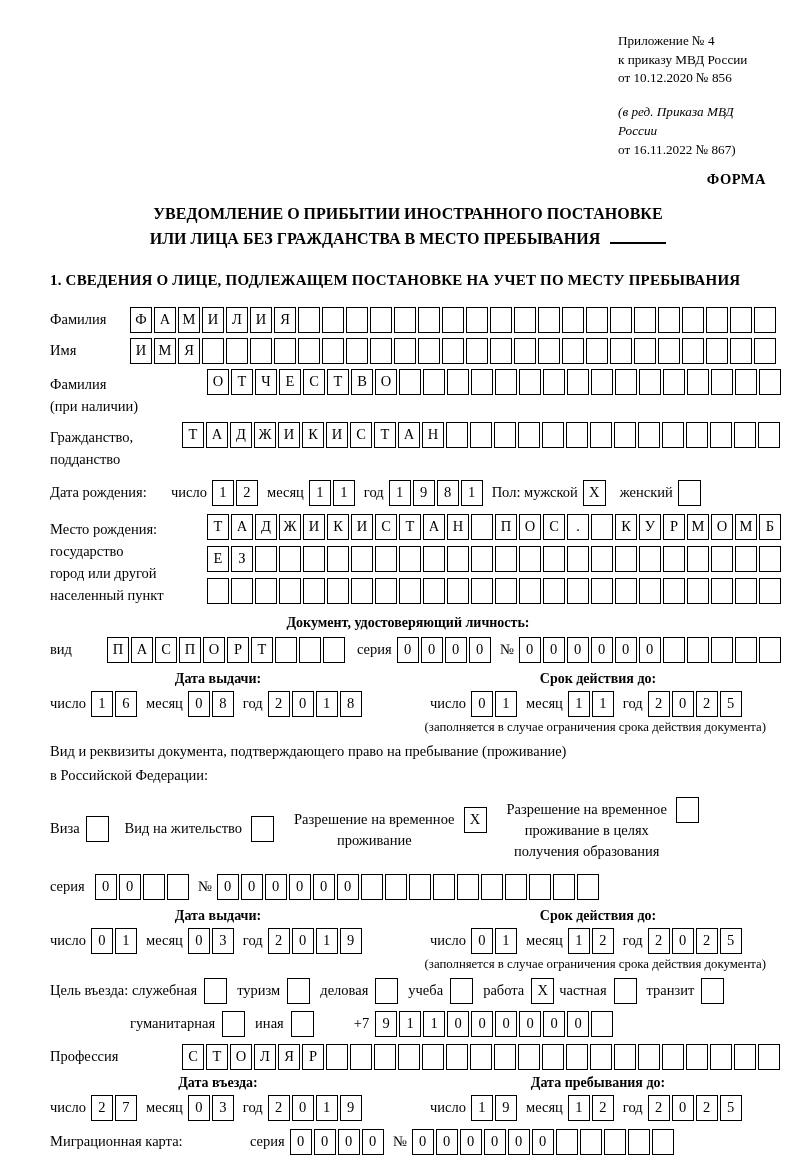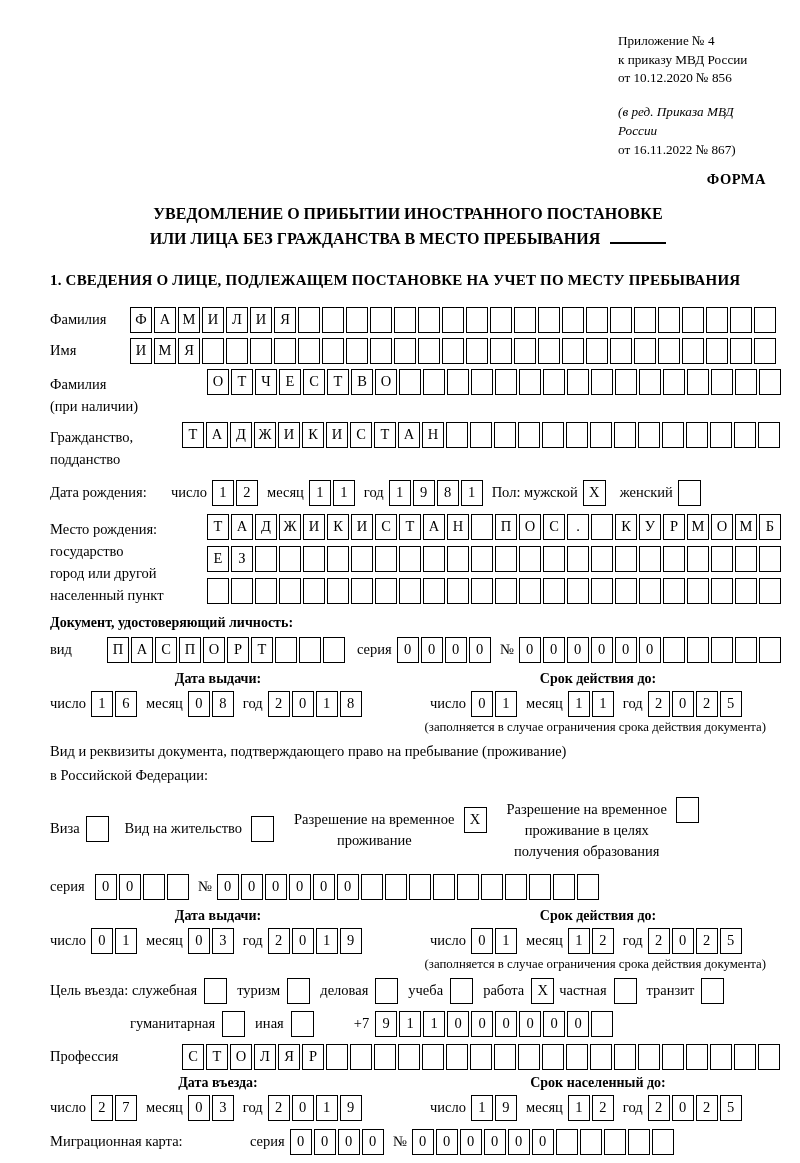--- a/index.html
+++ b/index.html
@@ -33,21 +33,21 @@
   }
   .checkbox {
     flex:0 0 auto; display:inline-block; width:23px; height:26px; border:1.6px solid #000;
     text-align:center; font-size:14.5px; line-height:22px; vertical-align:top; background:#fff;
   }
   .vrows > .cells { margin-bottom:6px; }
 
   .dlabel { padding:4px 5px 0 9px; white-space:nowrap; }
   .dlabel.first { padding-left:0; }
 
-  .center-bold { font-weight:bold; font-size:14px; margin:4px 0 6px 0; }
+  .center-bold { text-align:center; font-weight:bold; font-size:14px; margin:4px 0 6px 0; }
 
   .datepair { display:flex; margin-top:8px; }
   .dcol { width:336px; }
   .dcol + .dcol { margin-left:44px; }
   .dhead { text-align:center; font-weight:bold; font-size:14px; margin-bottom:4px; }
   .drow { display:flex; align-items:flex-start; }
   .dnote { text-align:right; font-size:12.8px; margin-top:3px; margin-bottom:6px; }
 
   .para { margin-top:6px; line-height:1.5; }
 
@@ -605,21 +605,21 @@
         <span class="dlabel">год</span>
         <span class="cells">
             <span class="cell">2</span>
             <span class="cell">0</span>
             <span class="cell">1</span>
             <span class="cell">9</span>
           </span>
       </div>
     </div>
     <div class="dcol">
-      <div class="dhead">Срок населенный до:</div>
+      <div class="dhead">Дата пребывания до:</div>
       <div class="drow">
         <span class="dlabel first">число</span>
         <span class="cells">
             <span class="cell">1</span>
             <span class="cell">9</span>
           </span>
         <span class="dlabel">месяц</span>
         <span class="cells">
             <span class="cell">1</span>
             <span class="cell">2</span>

